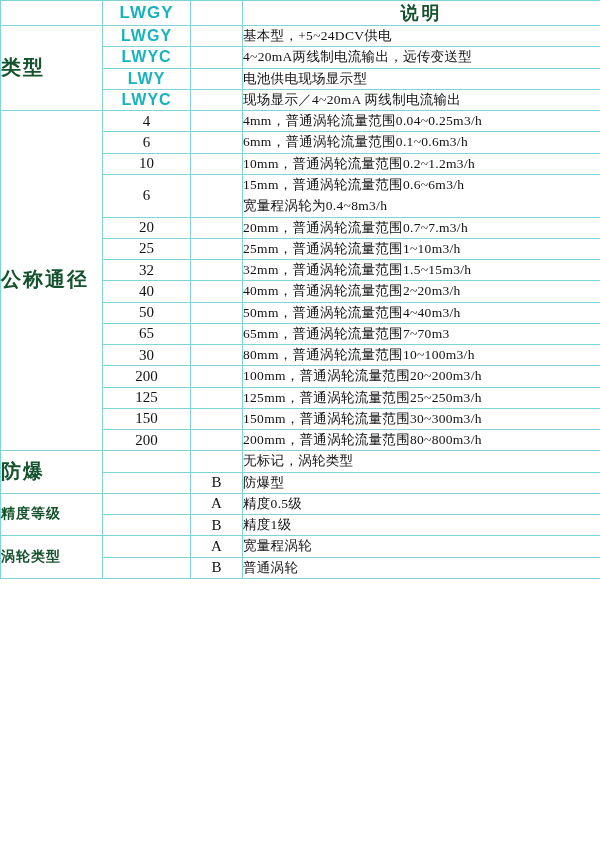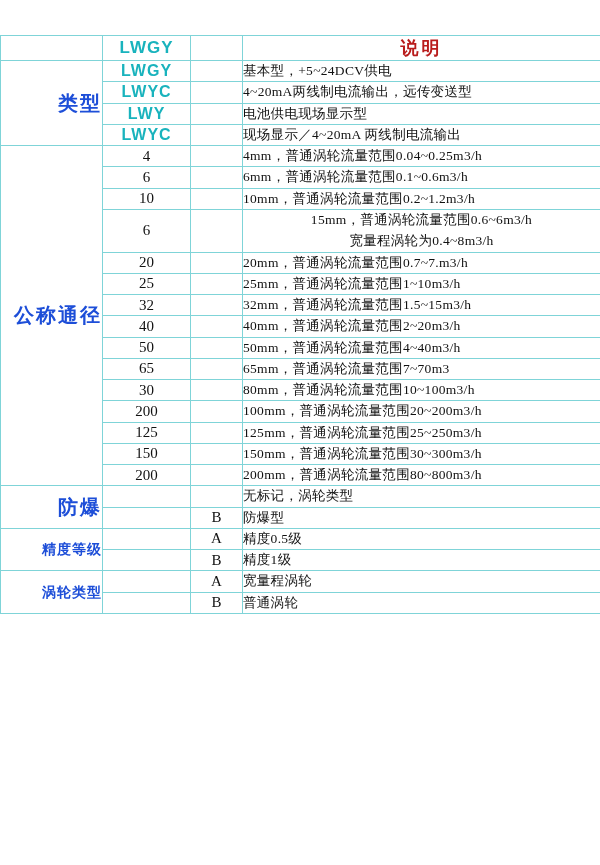--- a/index.html
+++ b/index.html
@@ -10,41 +10,40 @@
   body {
     width: 600px;
     height: 865px;
     font-family: "Liberation Sans", sans-serif;
     color: #0d0d0d;
   }
   #spec-table {
     width: 600px;
     border-collapse: collapse;
     table-layout: fixed;
-    margin-top: 35px;
   }
   #spec-table td {
     border: 1px solid #7fd4d8;
     padding: 0;
     vertical-align: middle;
   }
   
   .col-a { width: 102px; }
   .col-b { width: 88px; }
   .col-c { width: 52px; }
   .col-d { width: 358px; }
 
   .cat-label {
-    text-align: right;
-    color: #1d4ed8;
+    text-align: left;
+    color: #14532d;
     font-weight: bold;
     font-size: 20px;
     line-height: 1.45;
     letter-spacing: 2px;
-    font-family: Liberation Sans, sans-serif;
+    font-family: Liberation Mono, monospace;
   }
   .cat-label.small {
     font-size: 14px;
     letter-spacing: 1px;
   }
   .code-cell {
     text-align: center;
     color: #19b3bd;
     font-weight: bold;
     font-size: 16px;
@@ -70,21 +69,21 @@
   .head-code {
     text-align: center;
     color: #19b3bd;
     font-weight: bold;
     font-size: 17px;
     letter-spacing: 1px;
     padding: 9px 4px;
   }
   .head-desc {
     text-align: center;
-    color: #b91c1c;
+    color: #14532d;
     font-weight: bold;
     font-size: 18px;
     letter-spacing: 3px;
     padding: 9px 4px;
   }
   .blank {
     background: #ffffff;
   }
   .two-line {
     line-height: 1.55;
@@ -143,21 +142,21 @@
       <td class="desc-cell">6mm，普通涡轮流量范围0.1~0.6m3/h</td>
     </tr>
     <tr>
       <td class="num-cell">10</td>
       <td class="blank"></td>
       <td class="desc-cell">10mm，普通涡轮流量范围0.2~1.2m3/h</td>
     </tr>
     <tr>
       <td class="num-cell">6</td>
       <td class="blank"></td>
-      <td class="desc-cell two-line" style="white-space: pre-line; text-align: center;">15mm，普通涡轮流量范围0.6~6m3/h
+      <td class="desc-cell two-line" style="white-space: pre-line;">15mm，普通涡轮流量范围0.6~6m3/h
 宽量程涡轮为0.4~8m3/h</td>
     </tr>
     <tr>
       <td class="num-cell">20</td>
       <td class="blank"></td>
       <td class="desc-cell">20mm，普通涡轮流量范围0.7~7.m3/h</td>
     </tr>
     <tr>
       <td class="num-cell">25</td>
       <td class="blank"></td>

